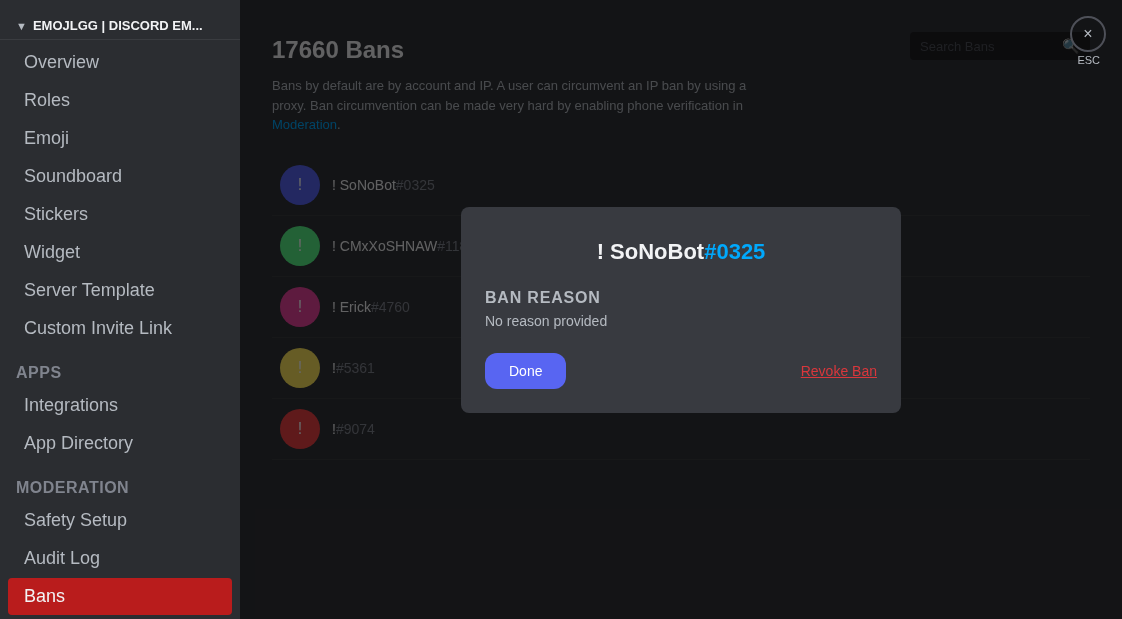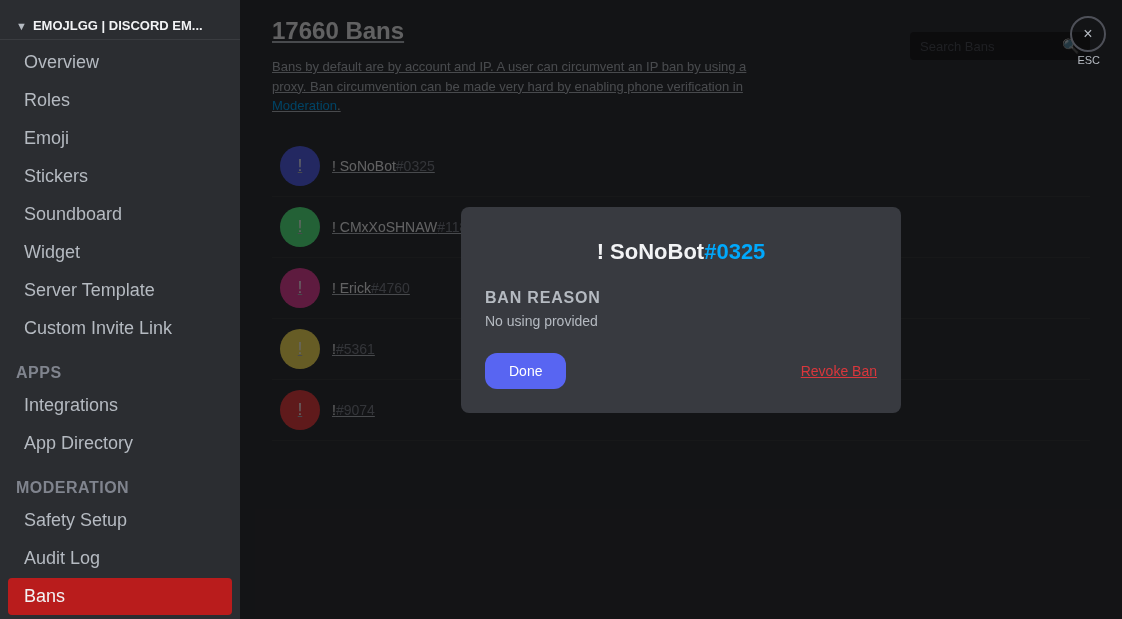--- a/index.html
+++ b/index.html
@@ -58,22 +58,21 @@
       letter-spacing: 0.5px;
     }
 
     
     .main-content {
       flex: 1;
       background: #313338;
       height: 619px;
       overflow: hidden;
       position: relative;
-      padding: 17px 32px 0 32px;
-      text-decoration: underline;
+      padding: 36px 32px 0 32px;
     }
     .page-title {
       font-size: 24px;
       font-weight: 700;
       color: #f2f3f5;
       margin-bottom: 12px;
     }
     .page-description {
       font-size: 13px;
       color: #b5bac1;
@@ -257,22 +256,22 @@
 
 <nav class="sidebar">
   <div class="sidebar-header">
     <span class="sidebar-header-icon">▼</span>
     <span>EMOJLGG | DISCORD EM...</span>
   </div>
 
   <div class="sidebar-nav-item">Overview</div>
   <div class="sidebar-nav-item">Roles</div>
   <div class="sidebar-nav-item">Emoji</div>
+  <div class="sidebar-nav-item">Soundboard</div>
   <div class="sidebar-nav-item">Stickers</div>
-  <div class="sidebar-nav-item">Soundboard</div>
   <div class="sidebar-nav-item">Widget</div>
   <div class="sidebar-nav-item">Server Template</div>
   <div class="sidebar-nav-item">Custom Invite Link</div>
 
   <div class="sidebar-section-label">APPS</div>
   <div class="sidebar-nav-item">Integrations</div>
   <div class="sidebar-nav-item">App Directory</div>
 
   <div class="sidebar-section-label">MODERATION</div>
   <div class="sidebar-nav-item">Safety Setup</div>
@@ -325,21 +324,21 @@
       </span>
     </div>
   </div>
 
   <div class="overlay">
     <div class="modal">
       <h2 class="modal-title">
         <span>! SoNoBot</span><span class="discriminator">#0325</span>
       </h2>
       <div class="modal-section-label">BAN REASON</div>
-      <div class="modal-reason">No using provided</div>
+      <div class="modal-reason">No reason provided</div>
       <div class="modal-actions">
         <button class="btn-done">Done</button>
         <button class="btn-revoke">Revoke Ban</button>
       </div>
     </div>
   </div>
 </main>
 
 <button class="close-btn">×</button>
 <div class="esc-label">ESC</div>

